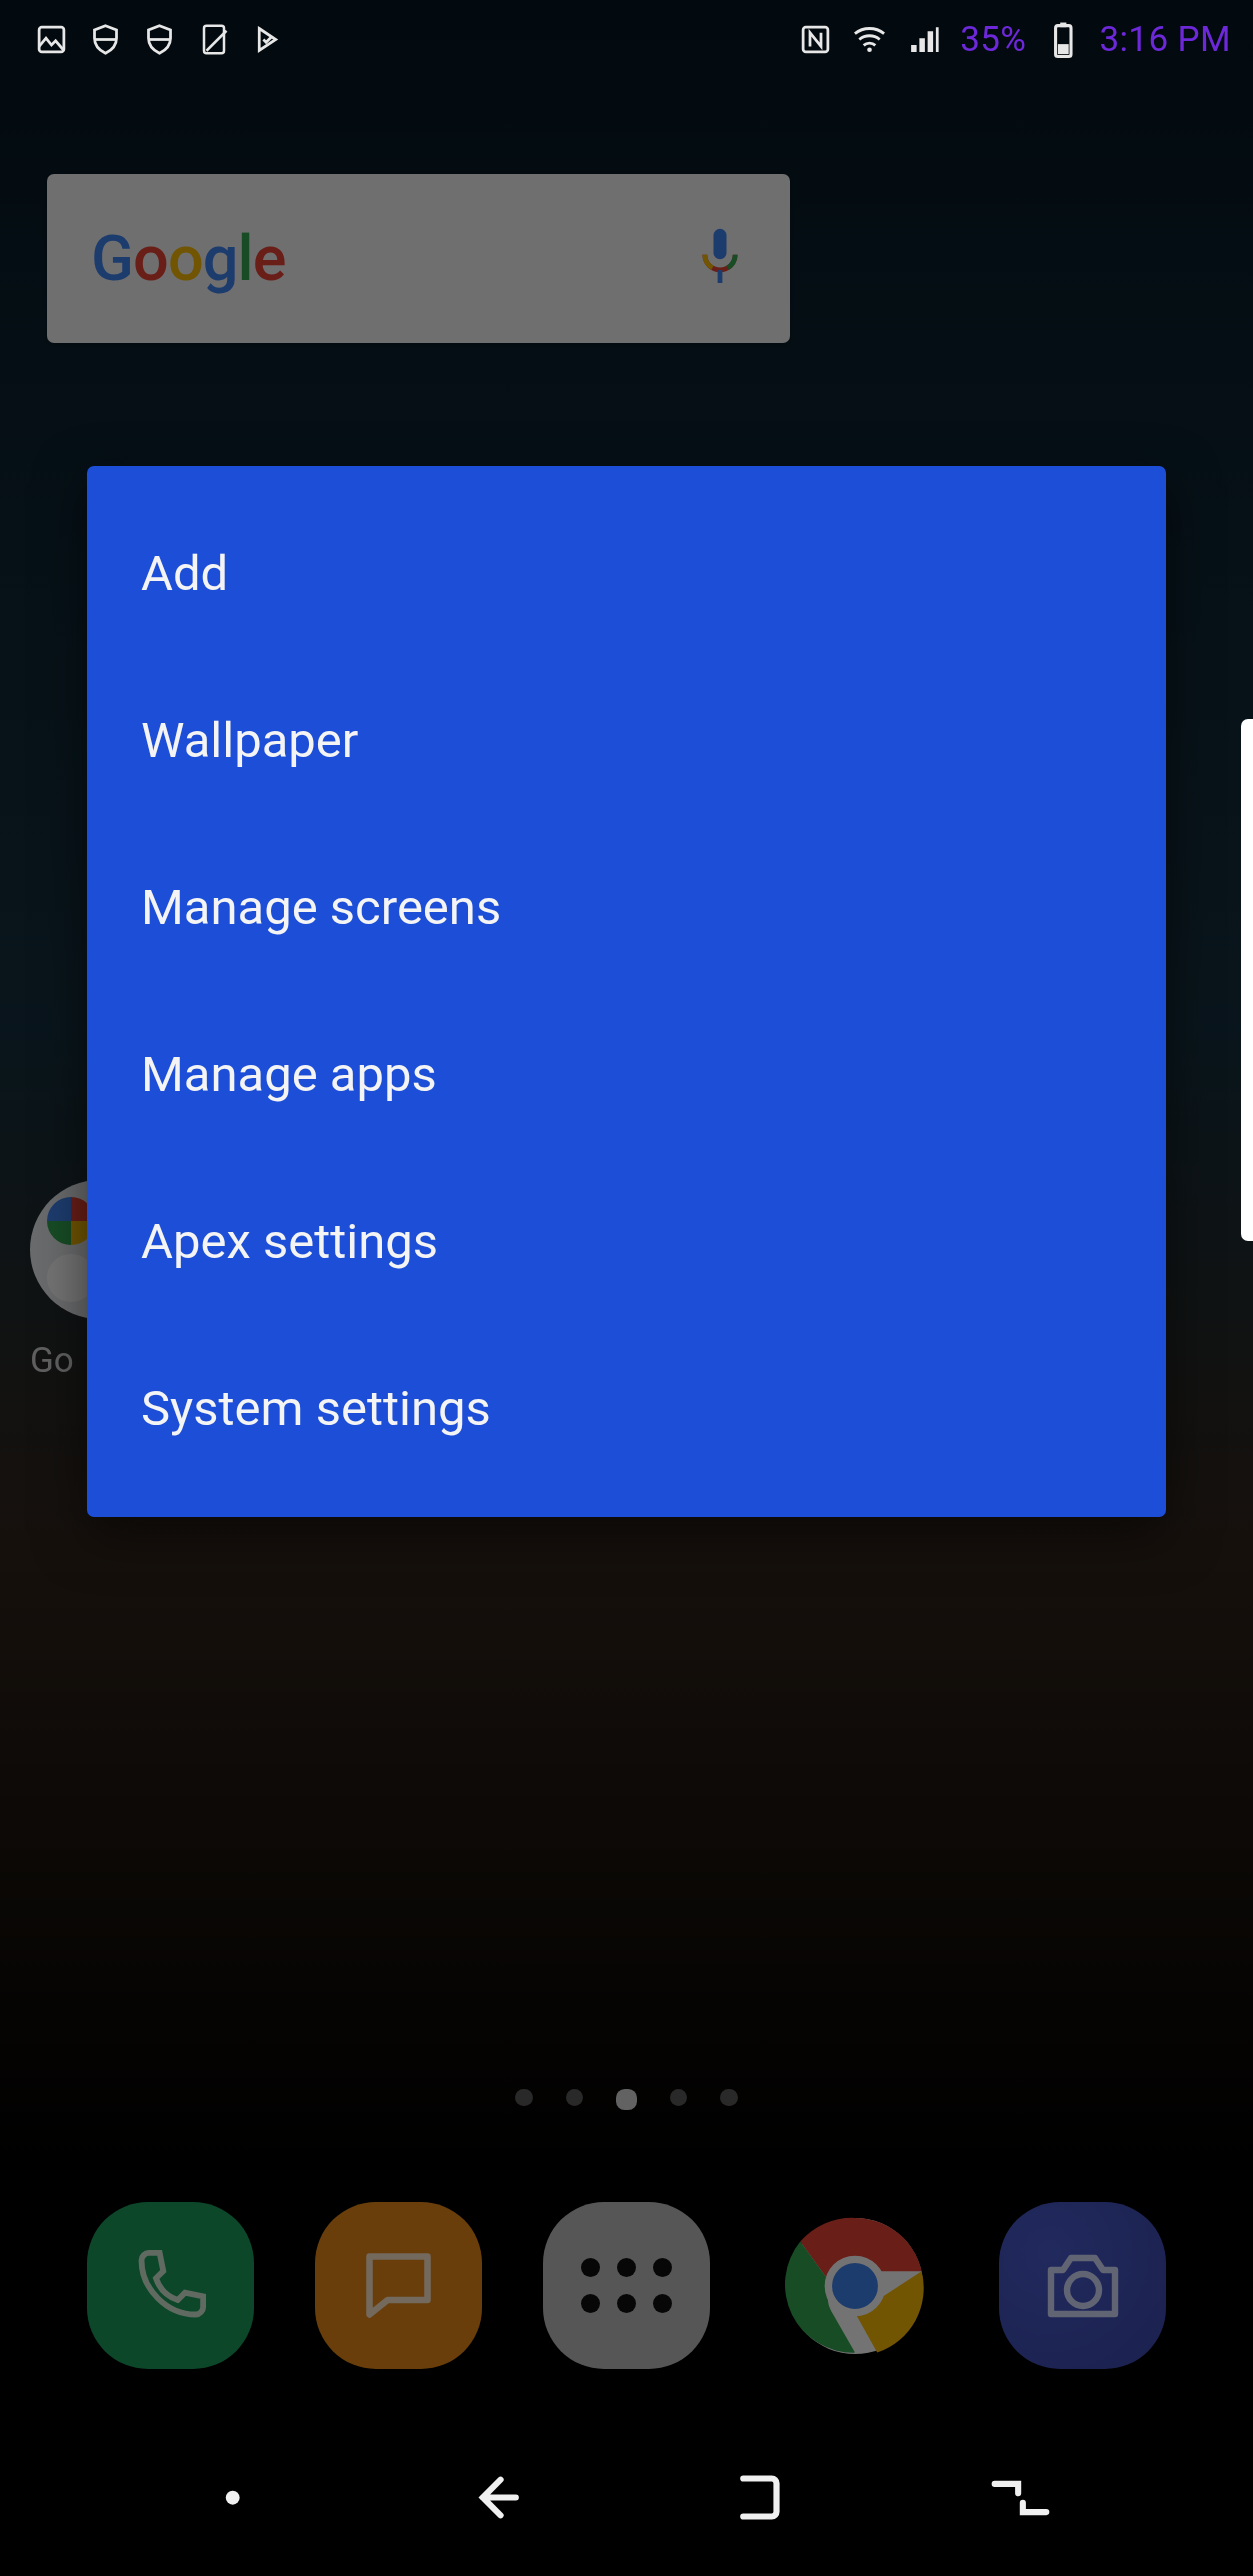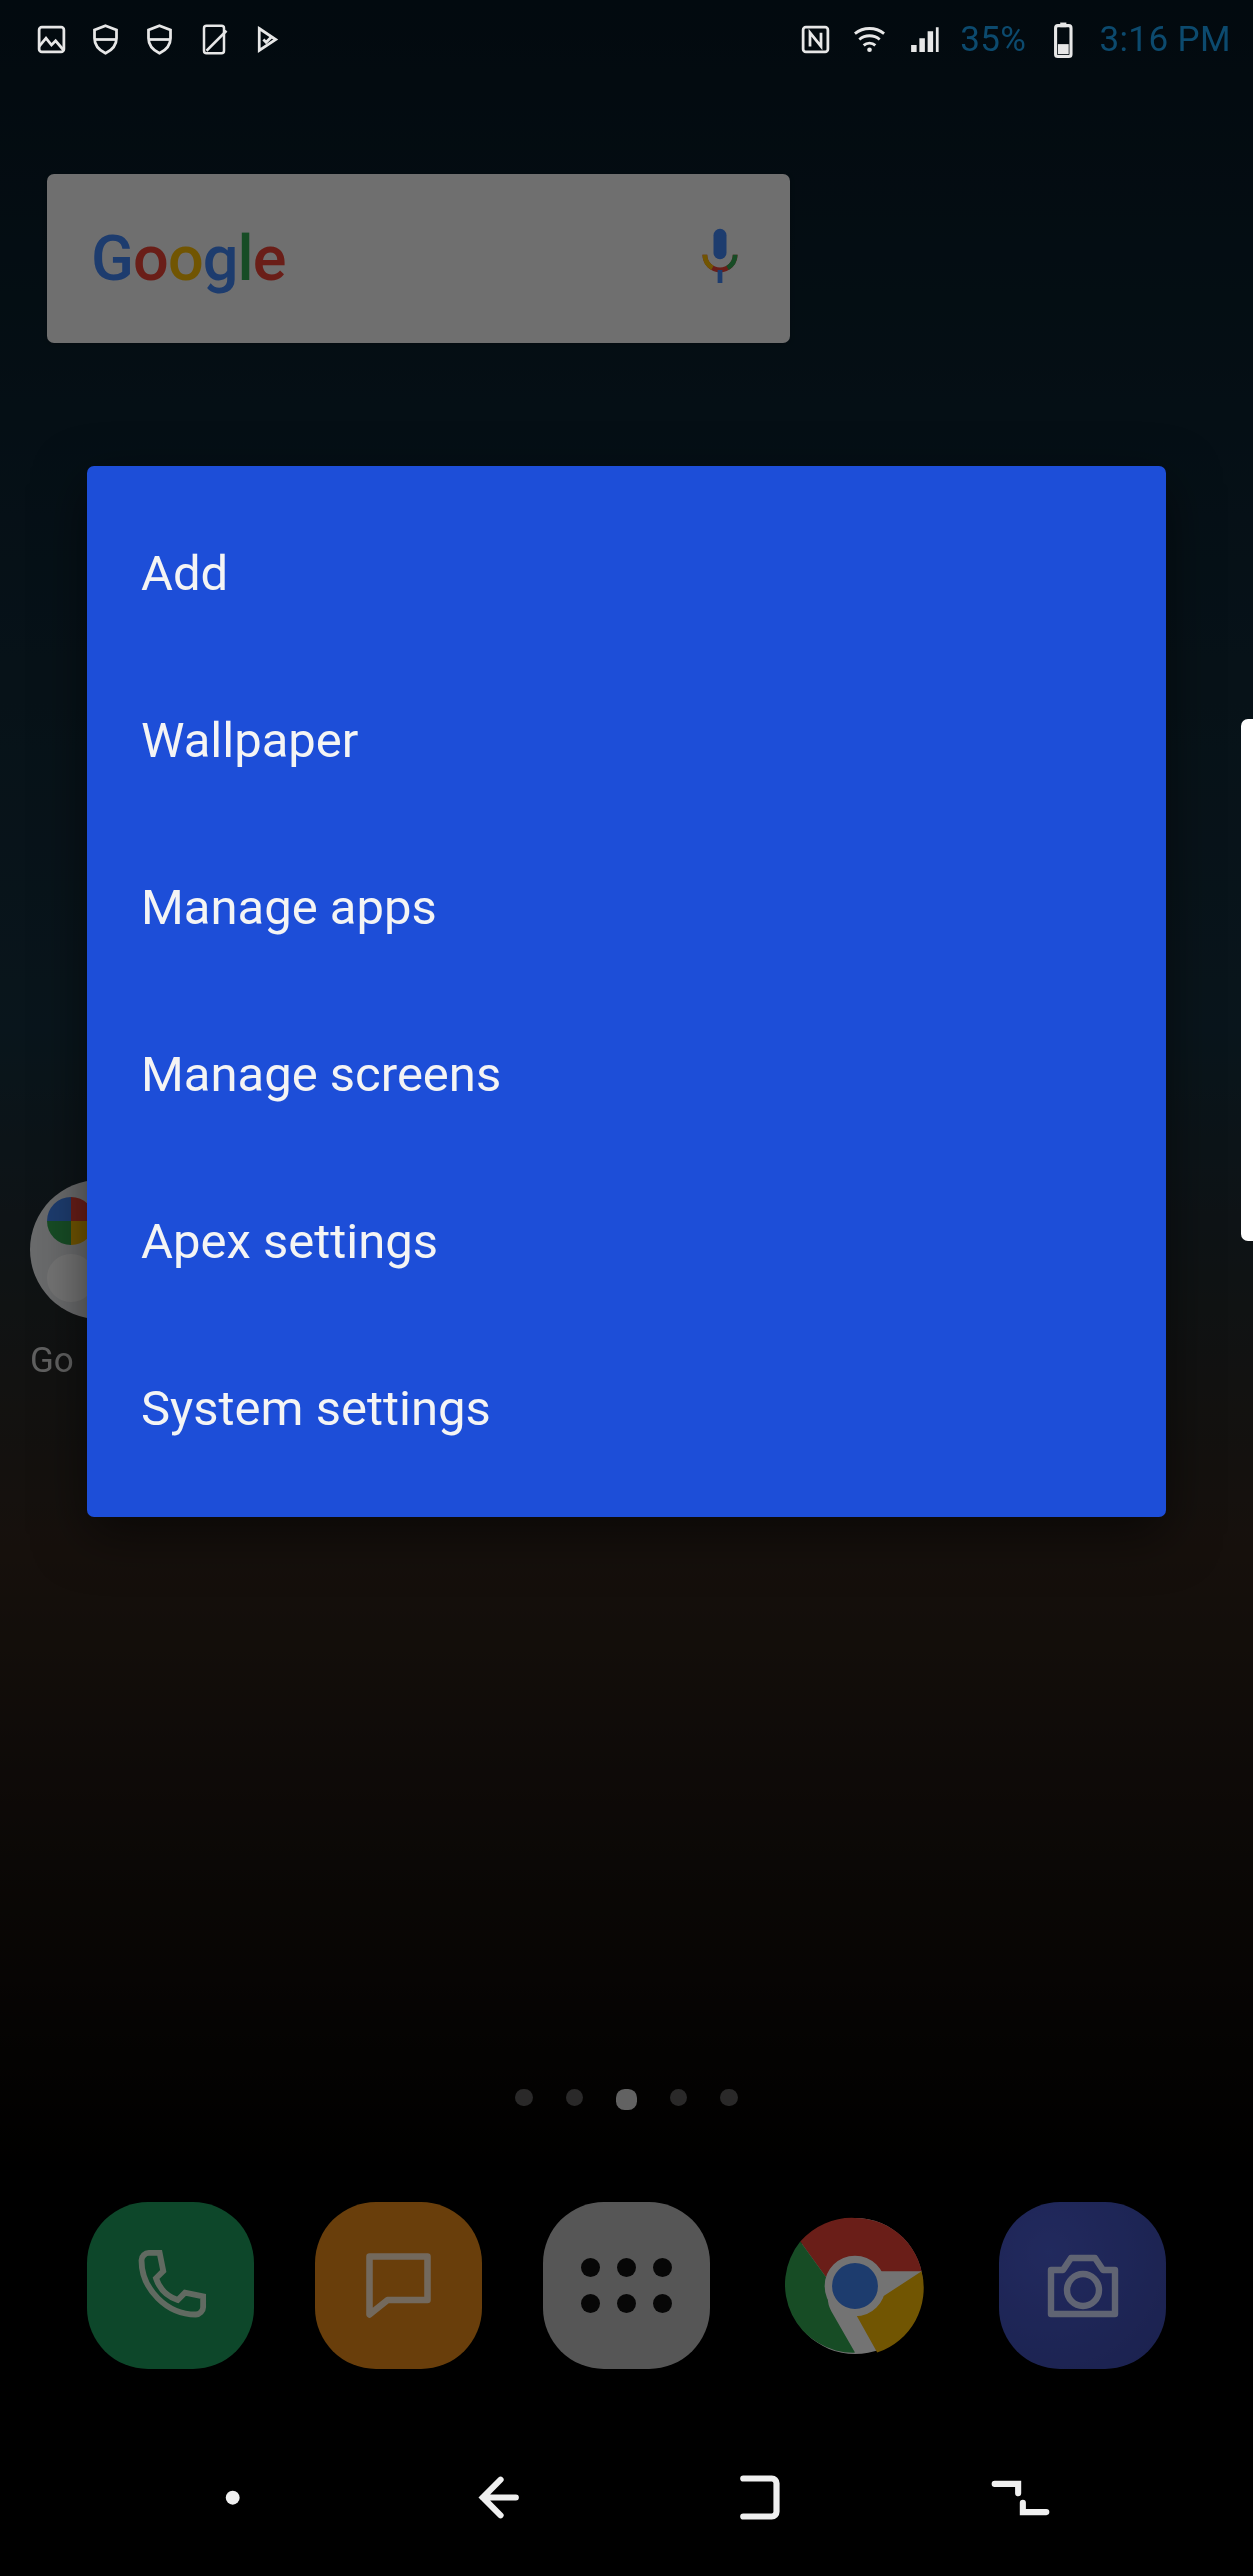--- a/index.html
+++ b/index.html
@@ -9,21 +9,21 @@
     position: relative;
     color: #fff;
   }
 
   
   .status-bar {
     position: absolute; top: 0; left: 12px; right: 0;
     height: 78px;
     display: flex; justify-content: space-between; align-items: center;
     padding: 0 22px;
-    color: #0c4a6e;
+    color: #6d28d9;
     font-size: 35px;
   }
   .status-left, .status-right { display: flex; align-items: center; gap: 19px; }
   .status-right > * { flex: none; }
   .sb-icon { width: 35px; height: 35px; display: inline-flex; align-items: center; justify-content: center; }
   .sb-text { font-size: 35px; letter-spacing: 0.4px; }
 
   
   .google-widget {
     position: absolute; left: 47px; top: 174px;
@@ -208,24 +208,24 @@
 <div class="scroll-hint"></div>
 
 <div class="context-menu">
   <div class="item">
       <span>Add</span>
     </div>
   <div class="item">
       <span>Wallpaper</span>
     </div>
   <div class="item">
+      <span>Manage screens</span>
+    </div>
+  <div class="item">
       <span>Manage apps</span>
-    </div>
-  <div class="item">
-      <span>Manage screens</span>
     </div>
   <div class="item">
       <span>Apex settings</span>
     </div>
   <div class="item">
       <span>System settings</span>
     </div>
 </div>
 
 <div class="status-bar">

